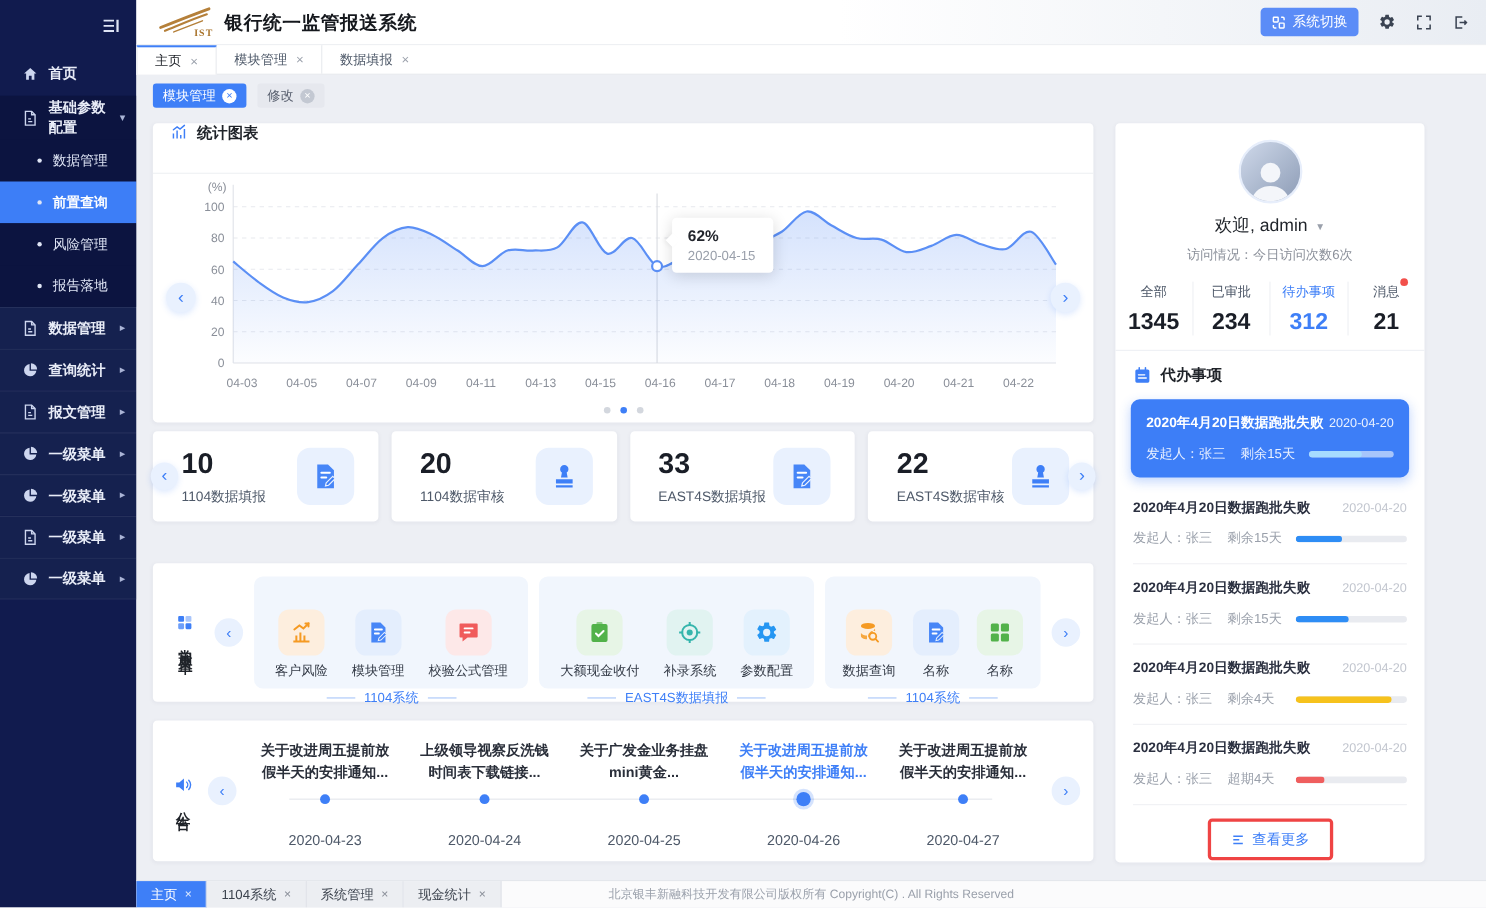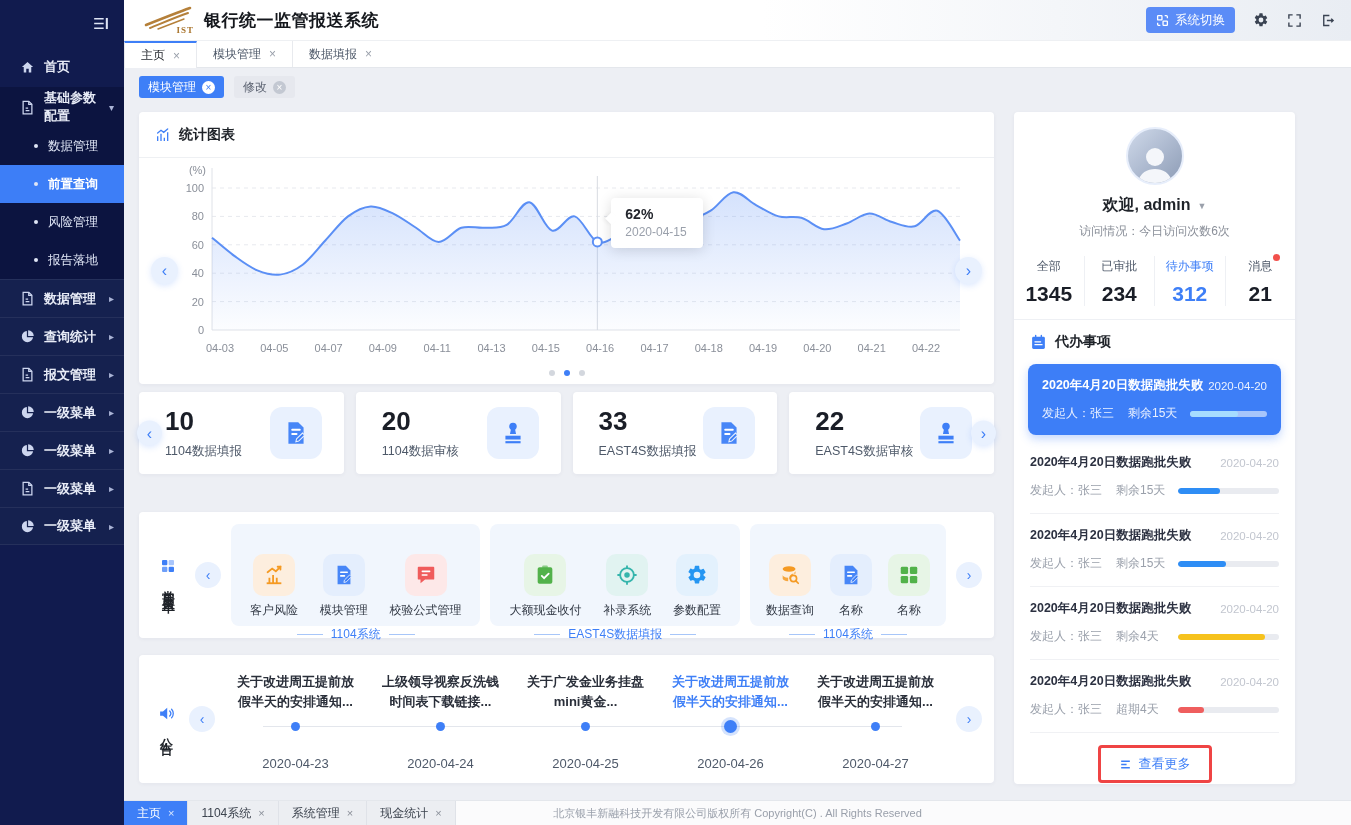--- a/index.html
+++ b/index.html
@@ -45,21 +45,21 @@
 .chip-x { width:13px; height:13px; border-radius:50%; font-size:10px; line-height:13px; text-align:center; }
 .chip.blue .chip-x { background:#fff; color:#3e7ff7; }
 .chip.gray .chip-x { background:#c3c8d2; color:#fff; }
 
 .main-row { display:flex; gap:20px; }
 .left-col { width:855px; flex-shrink:0; }
 .card { background:#fff; border-radius:4px; box-shadow:0 1px 4px rgba(31,41,72,.05); }
 
 
 .chart-card { height:272px; margin-bottom:8px; position:relative; }
-.card-head { height:46px; display:flex; align-items:center; gap:8px; padding:0 16px; border-bottom:1px solid #eef0f3; font-size:14px; font-weight:bold; color:#1f2329; }
+.card-head { height:46px; display:flex; gap:8px; padding:0 16px; border-bottom:1px solid #eef0f3; font-size:14px; font-weight:bold; color:#1f2329; }
 .chart-body { position:relative; margin:0 15px; }
 .chart-tip { position:absolute; background:#fff; border-radius:4px; box-shadow:0 2px 14px rgba(0,0,0,.14); padding:8px 16px 9px 14px; z-index:5; }
 .chart-tip .tip-val { font-size:14px; font-weight:bold; color:#23262d; }
 .chart-tip .tip-date { font-size:12px; color:#9aa0ab; margin-top:3px; }
 .tip-arrow { position:absolute; left:-4px; top:16px; width:9px; height:9px; background:#fff; transform:rotate(45deg); box-shadow:-2px 2px 4px rgba(0,0,0,.05); }
 .dots-row { display:flex; justify-content:center; gap:9px; padding-top:2px; }
 .pg-dot { width:6px; height:6px; border-radius:50%; background:#d3d7de; cursor:pointer; }
 .pg-dot.active { background:#3e7ff7; }
 .edge-btn { position:absolute; width:27px; height:27px; border-radius:50%; background:#e9f1fe; color:#3e7ff7; display:flex; align-items:center; justify-content:center; font-size:16px; cursor:pointer; box-shadow:0 2px 6px rgba(62,127,247,.18); z-index:4; user-select:none; }
 .chart-card .edge-btn { top:145px; }
@@ -100,21 +100,21 @@
 .ann-item.active .ann-title { color:#3e7ff7; }
 .ann-dot-row { height:14px; margin-top:5px; display:flex; align-items:center; justify-content:center; }
 .ann-dot { width:9px; height:9px; border-radius:50%; background:#3e7ff7; }
 .ann-item.active .ann-dot { width:13px; height:13px; box-shadow:0 0 0 3px rgba(62,127,247,.22); }
 .ann-date { font-size:13px; color:#4e5969; margin-top:23px; }
 
 
 .right-panel { width:281px; height:672px; background:#fff; border-radius:4px; box-shadow:0 1px 4px rgba(31,41,72,.05); display:flex; flex-direction:column; }
 .avatar-wrap { display:flex; justify-content:center; margin-top:15px; }
 .avatar { width:58px; height:58px; border-radius:50%; background:linear-gradient(135deg,#cfd9ea,#8d9cb6); border:2px solid #e7eefb; display:flex; align-items:flex-end; justify-content:center; overflow:hidden; }
-.welcome-row { display:flex; align-items:center; justify-content:center; gap:7px; margin-top:10px; font-size:16px; font-weight:bold; color:#1f2329; cursor:pointer; }
+.welcome-row { display:flex; align-items:center; justify-content:center; gap:7px; margin-top:10px; font-size:16px; font-weight:normal; color:#1f2329; cursor:pointer; }
 .welcome-row .dd { font-size:9px; color:#9aa0ab; }
 .visit-info { text-align:center; font-size:12px; color:#8a8f99; margin-top:7px; }
 .u-stats { display:flex; margin-top:16px; padding-bottom:13px; }
 .u-col { flex:1; text-align:center; position:relative; }
 .u-col + .u-col { border-left:1px solid #eef0f4; }
 .u-label { font-size:12px; color:#4e5969; position:relative; display:inline-block; }
 .u-val { font-size:21px; font-weight:bold; color:#1a1e27; margin-top:7px; }
 .u-col.accent .u-label, .u-col.accent .u-val { color:#3e7ff7; }
 .u-badge { position:absolute; top:-4px; right:-8px; width:7px; height:7px; border-radius:50%; background:#f2504b; }
 .todo-head { display:flex; align-items:center; gap:8px; border-top:1px solid #eef0f4; margin:0 0 2px; padding:13px 16px 9px; font-size:14px; font-weight:bold; color:#1f2329; }

